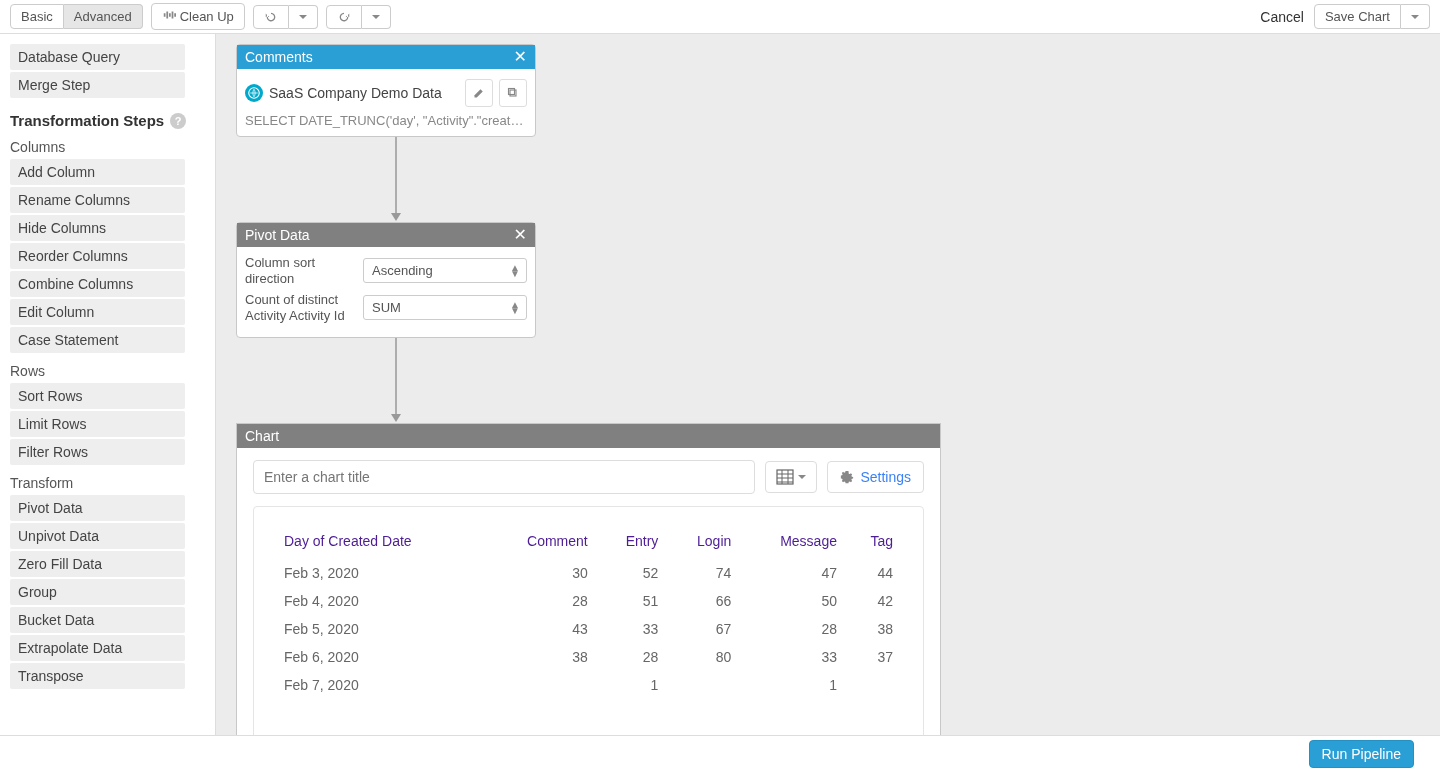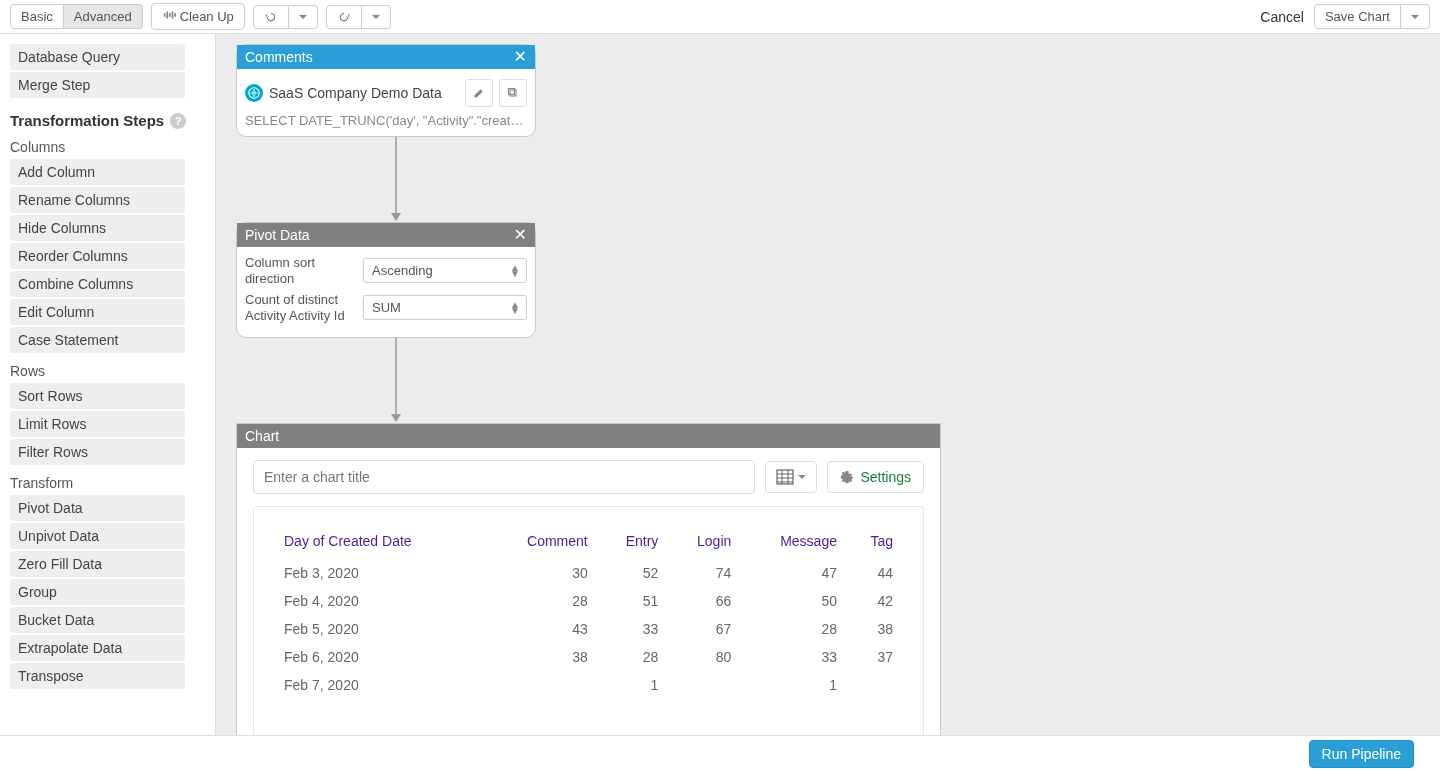--- a/index.html
+++ b/index.html
@@ -21,21 +21,21 @@
   
   .main { display: flex; height: calc(100% - 34px - 36px); }
   .sidebar { width: 216px; border-right: 1px solid #ddd; padding: 10px; overflow-y: auto; }
   .sidebar-heading { font-weight: 600; color: #333; font-size: 15px; margin: 14px 0 6px 0; display: flex; align-items: center; gap: 6px; }
   .sidebar-subheading { color: #555; font-size: 14px; margin: 10px 0 4px 0; }
   .side-btn { display: block; width: 175px; background: #eee; border: none; text-align: left; padding: 5px 8px; margin-bottom: 2px; font-size: 14px; color: #444; cursor: pointer; border-radius: 2px; }
 
   
   .canvas { flex: 1; background: #ececec; position: relative; overflow: auto; padding: 10px 20px 20px 20px; }
 
-  .node { background: #fff; border: 1px solid #c8c8c8; border-radius: 10px; width: 300px; margin-bottom: 0; }
+  .node { background: #fff; border: 1px solid #c8c8c8; border-radius: 4px; width: 300px; margin-bottom: 0; }
   .node-header { background: #2a9fd6; color: #fff; padding: 4px 8px; font-size: 14px; display: flex; align-items: center; justify-content: space-between; }
   .node-header.gray { background: #808080; }
   .close-x { cursor: pointer; font-size: 16px; line-height: 1; }
 
   .node-body { padding: 8px; }
   .datasource-row { display: flex; align-items: center; gap: 6px; padding: 2px 0; }
   .ds-icon { width: 18px; height: 18px; border-radius: 50%; background: #00a8cc; display: inline-flex; align-items: center; justify-content: center; color: #fff; font-size: 10px; }
   .ds-name { flex: 1; color: #444; }
   .icon-btn { border: 1px solid #ddd; background: #fff; width: 28px; height: 28px; border-radius: 3px; display: inline-flex; align-items: center; justify-content: center; cursor: pointer; color: #888; }
   .sql-preview { color: #888; font-size: 13px; padding-top: 4px; white-space: nowrap; overflow: hidden; text-overflow: ellipsis; }
@@ -46,21 +46,21 @@
   .select-arrows { position: absolute; right: 6px; top: 50%; transform: translateY(-50%); font-size: 10px; color: #888; display: flex; flex-direction: column; line-height: 6px; }
 
   .connector { width: 2px; background: transparent; margin-left: 150px; position: relative; }
   .connector svg { display: block; }
 
   
   .chart-card { background: #fff; border: 1px solid #c8c8c8; width: 705px; }
   .chart-header { background: #808080; color: #fff; padding: 4px 8px; font-size: 14px; }
   .chart-toolbar { padding: 12px 16px; display: flex; gap: 10px; align-items: center; }
   .title-input { flex: 1; border: 1px solid #ddd; border-radius: 4px; padding: 8px 10px; font-size: 14px; color: #737373; }
-  .settings-btn { border: 1px solid #ddd; border-radius: 4px; padding: 7px 12px; background: #fff; cursor: pointer; display: inline-flex; align-items: center; gap: 6px; color: #15803d; font-size: 14px; }
+  .settings-btn { border: 1px solid #ddd; border-radius: 4px; padding: 7px 12px; background: #fff; cursor: pointer; display: inline-flex; align-items: center; gap: 6px; color: #3b82f6; font-size: 14px; }
   .type-btn { border: 1px solid #ddd; border-radius: 4px; padding: 7px 10px; background: #fff; cursor: pointer; display: inline-flex; align-items: center; gap: 4px; color: #555; }
 
   .table-wrap { margin: 0 16px 16px 16px; border: 1px solid #e5e5e5; border-radius: 4px; padding: 20px 22px 60px 22px; }
   table { width: 100%; border-collapse: collapse; font-size: 14px; }
   th { text-align: right; color: #4c1d95; font-weight: 400; padding: 6px 8px 10px 8px; }
   th:first-child { text-align: left; }
   td { text-align: right; padding: 6px 8px; color: #666; }
   td:first-child { text-align: left; }
 
   

